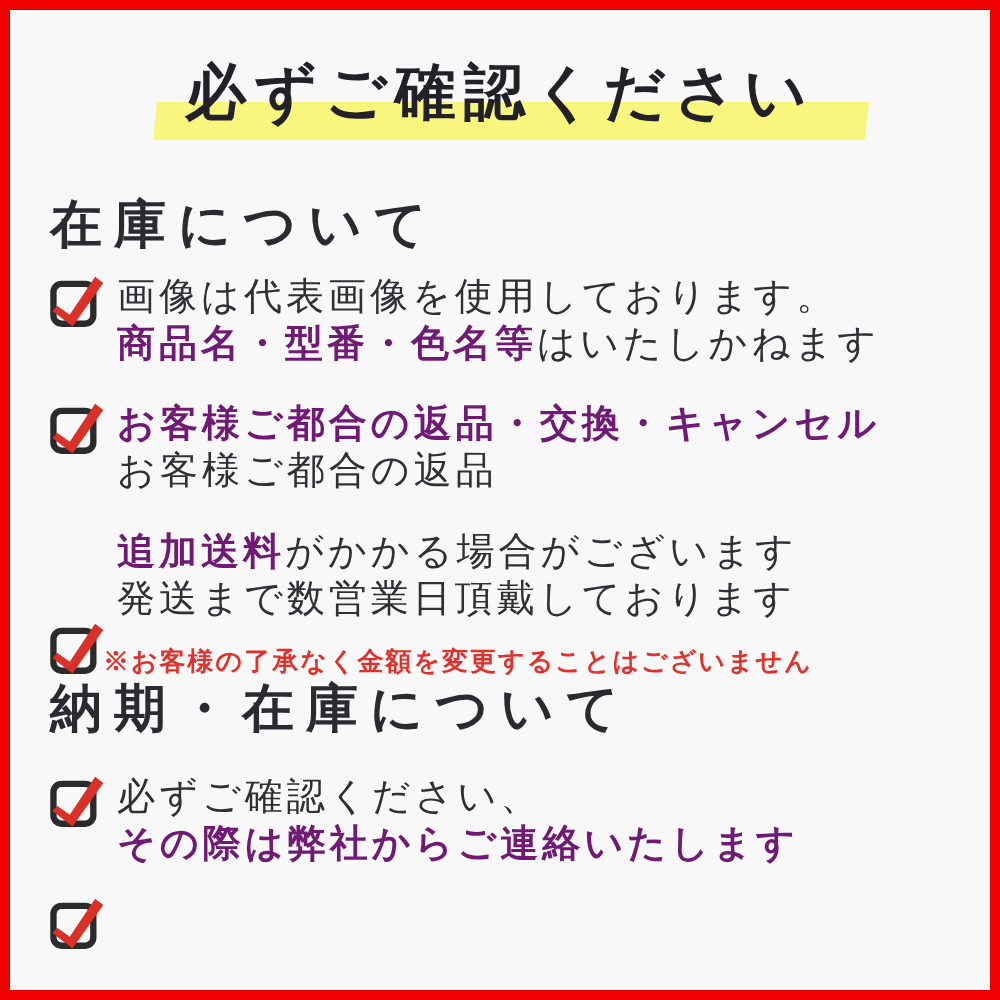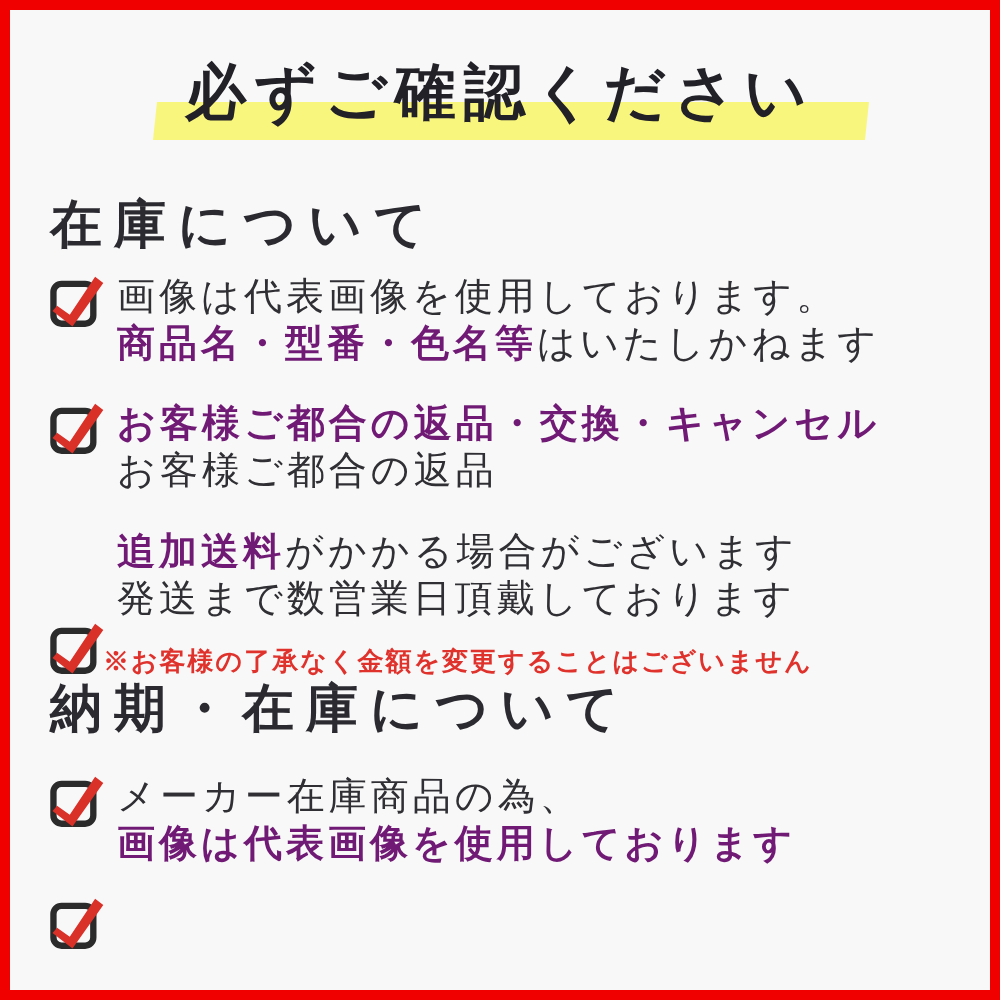--- a/index.html
+++ b/index.html
@@ -95,22 +95,22 @@
   </div>
 
   <h2 class="heading" id="heading-2">納期・在庫について</h2>
 
   <div class="item" id="item-4">
     <svg class="cbx" viewBox="0 0 64 64">
       <rect x="6" y="12" width="44" height="44" rx="9" fill="none" stroke="#2b2b2b" stroke-width="7"></rect>
       <polygon points="10,36 24,46 52,4 61,11 27,59 5,42" fill="#d93028"></polygon>
     </svg>
     <div class="item-text">
-      <div><span>メーカー在庫商品の為、</span></div>
-      <div><span class="red">画像は代表画像を使用しております</span></div>
+      <div><span>必ずご確認ください、</span></div>
+      <div><span class="red">その際は弊社からご連絡いたします</span></div>
     </div>
   </div>
 
   <div class="item" id="item-5">
     <svg class="cbx" viewBox="0 0 64 64">
       <rect x="6" y="12" width="44" height="44" rx="9" fill="none" stroke="#2b2b2b" stroke-width="7"></rect>
       <polygon points="10,36 24,46 52,4 61,11 27,59 5,42" fill="#d93028"></polygon>
     </svg>
   </div>
 

